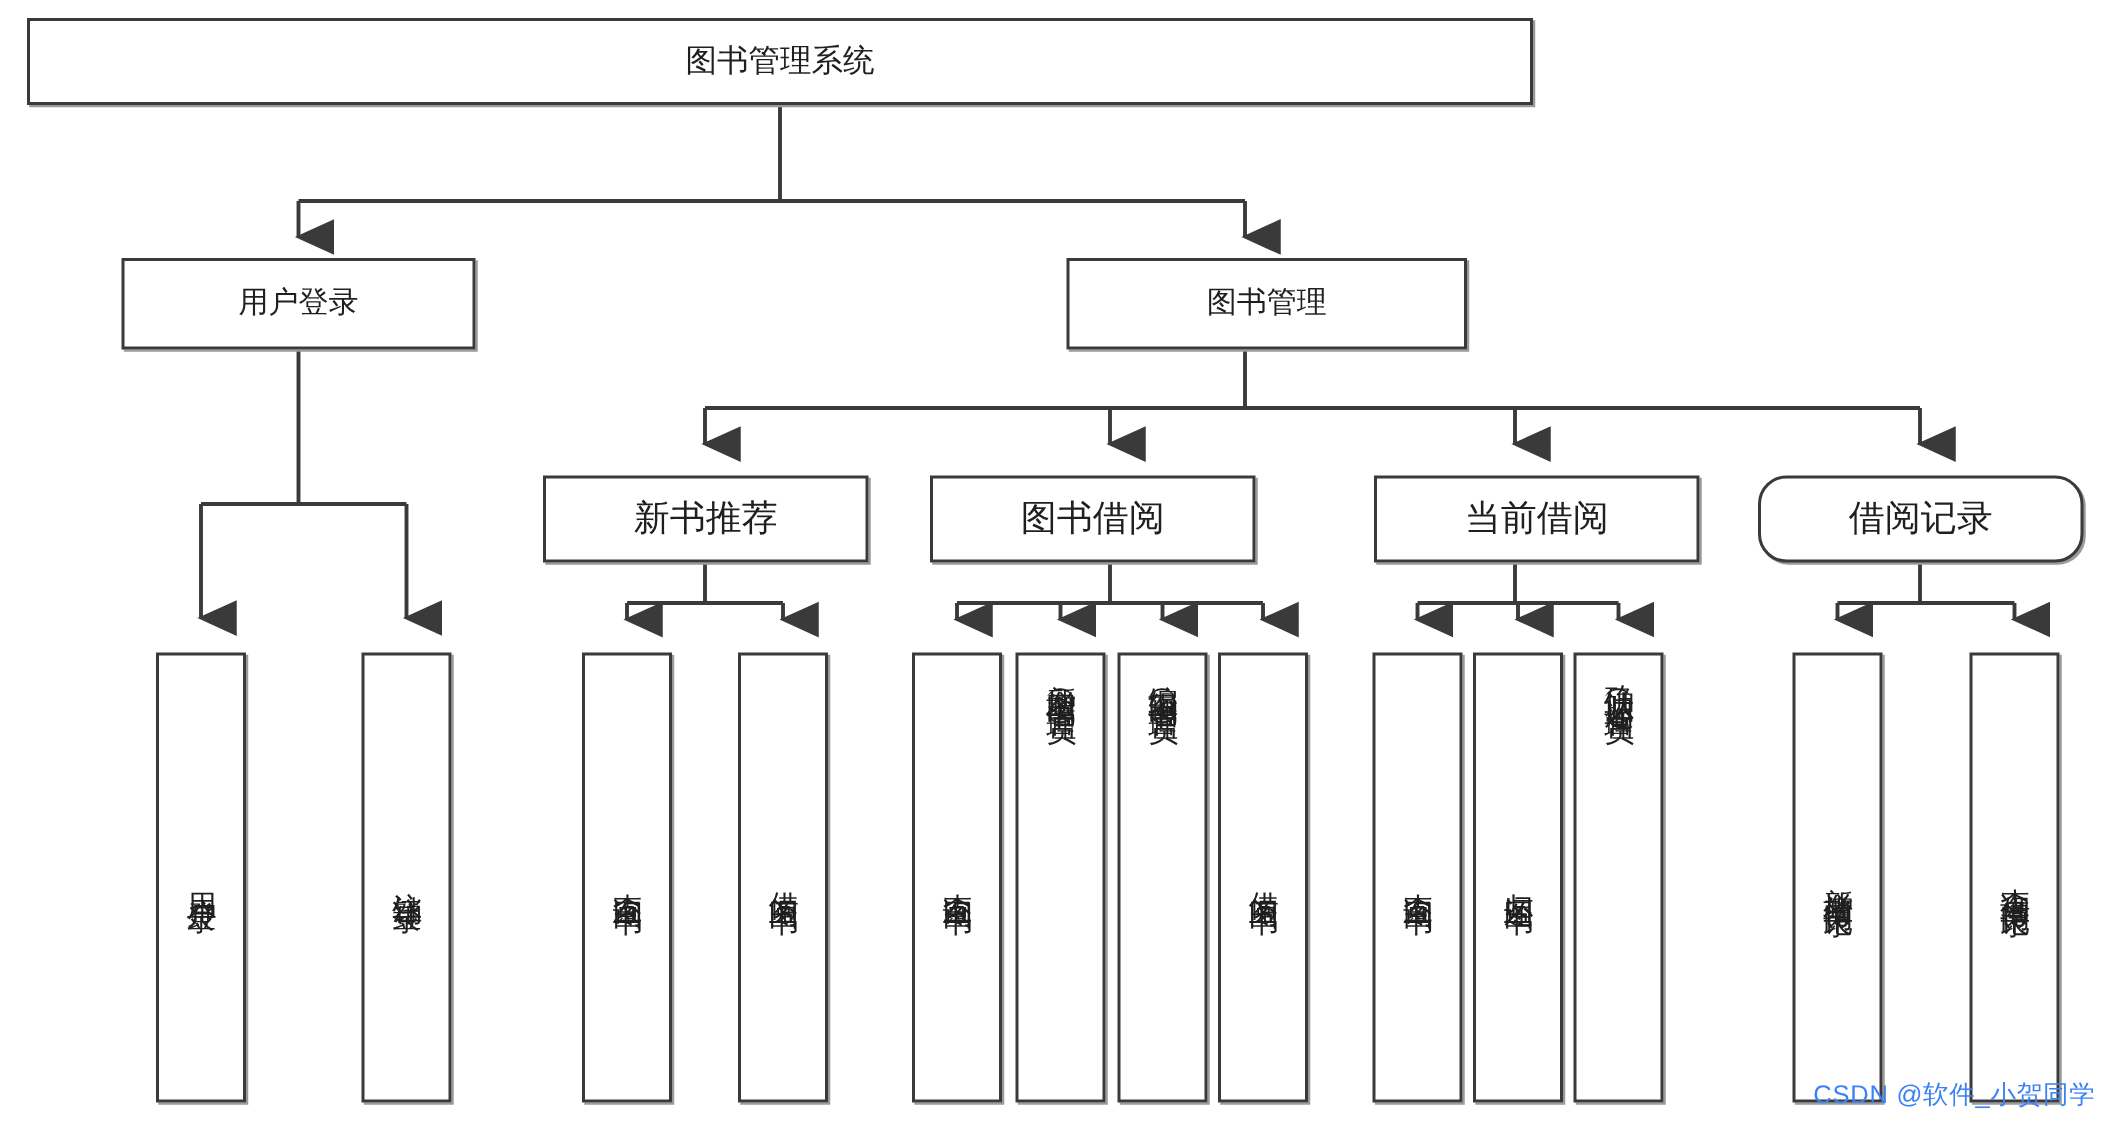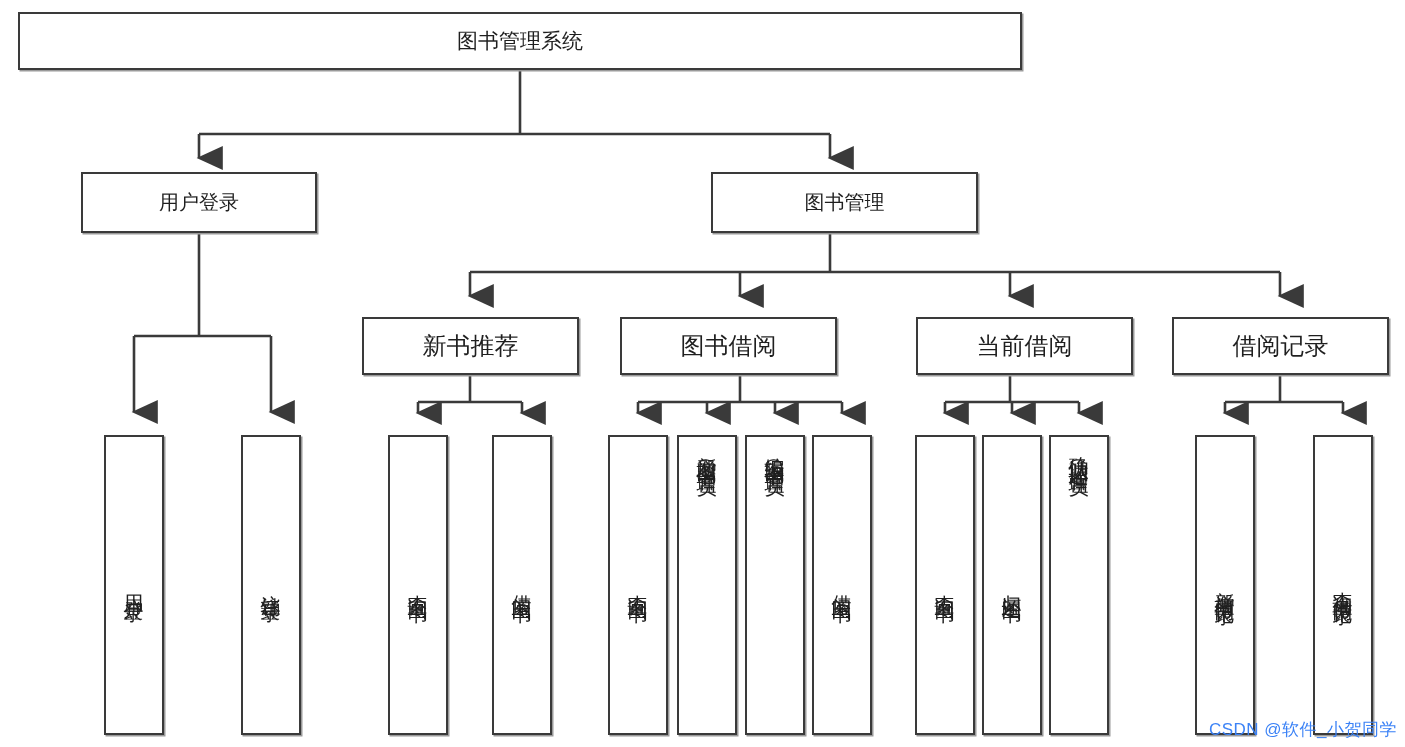--- a/index.html
+++ b/index.html
@@ -156,21 +156,21 @@
   </div>
 
   <div class="node node-group" style="left:620px; top:317px; width:217px; height:58px;font-family:Liberation Serif, serif;">
     <span class="node-label">图书借阅</span>
   </div>
 
   <div class="node node-group" style="left:902px; top:317px; width:217px; height:58px;margin-left:14px;">
     <span class="node-label">当前借阅</span>
   </div>
 
-  <div class="node node-group" style="left:1172px; top:317px; width:217px; height:58px;">
+  <div class="node node-group" style="left:1172px; top:317px; width:217px; height:58px;border-radius:19px;">
     <span class="node-label">借阅记录</span>
   </div>
 
   <div class="node node-leaf center-text" style="left:104px; top:435px; width:60px; height:300px;">
     <span class="node-label">用户登录</span>
   </div>
 
   <div class="node node-leaf center-text" style="left:241px; top:435px; width:60px; height:300px;">
     <span class="node-label">注销登录</span>
   </div>

